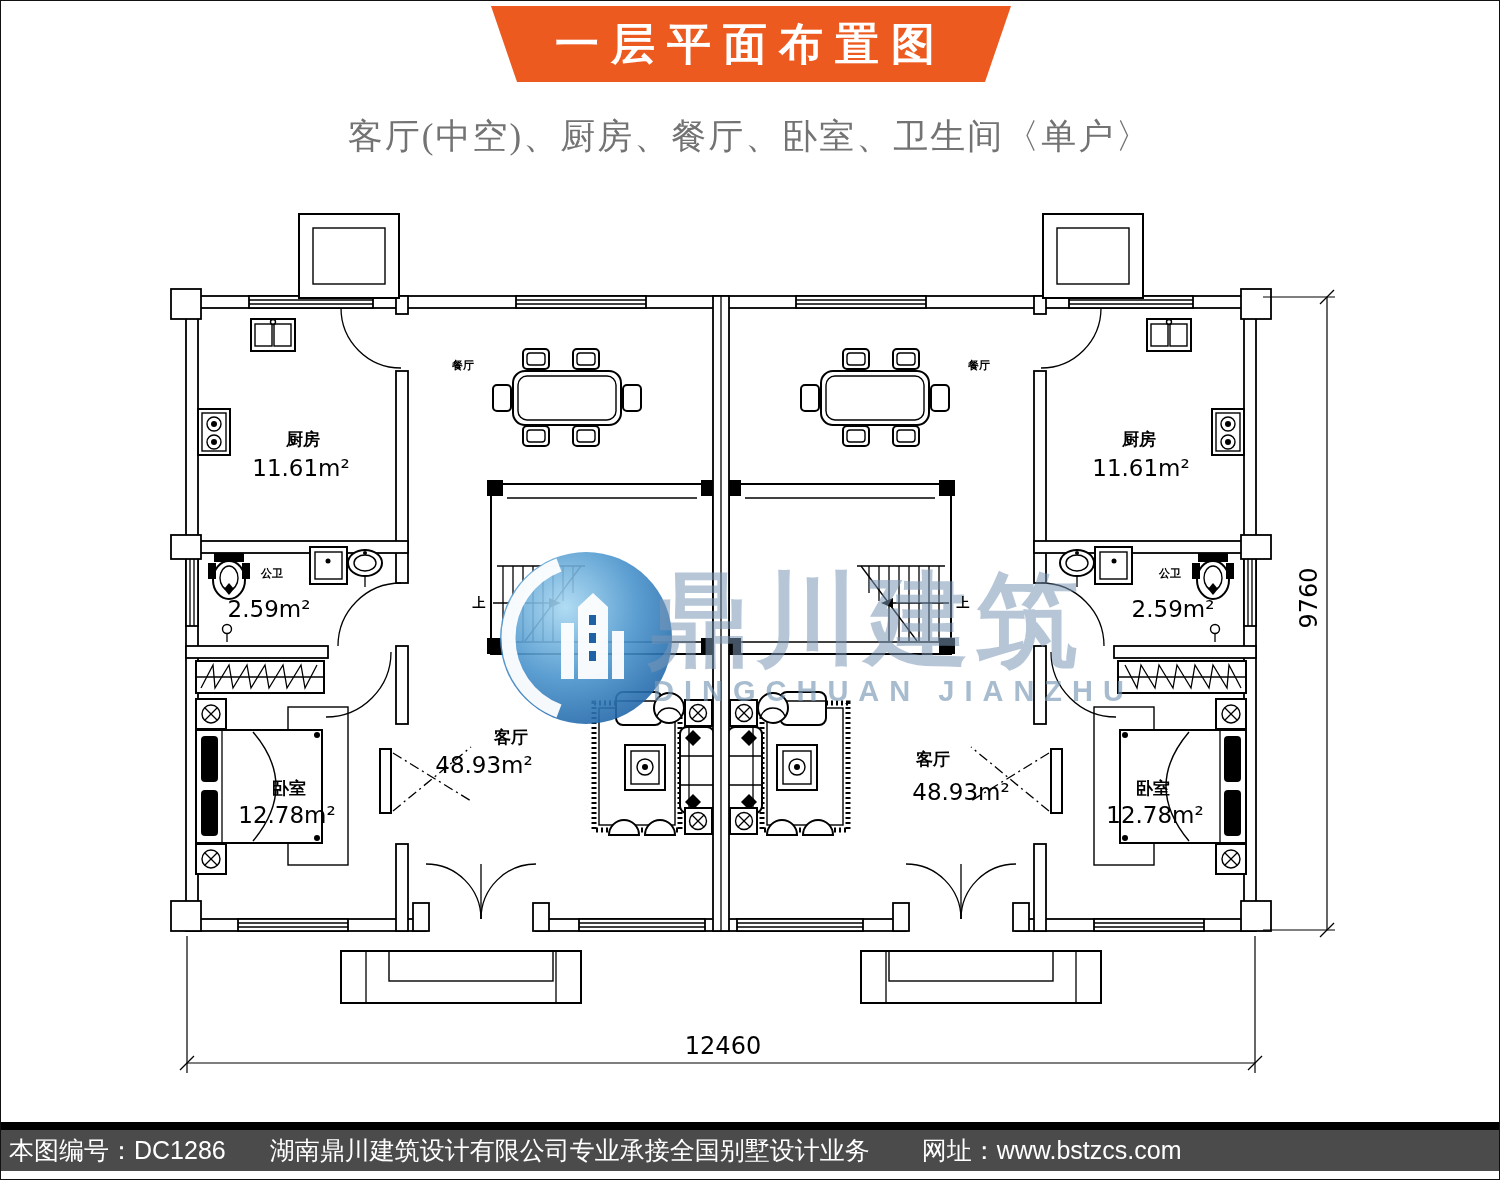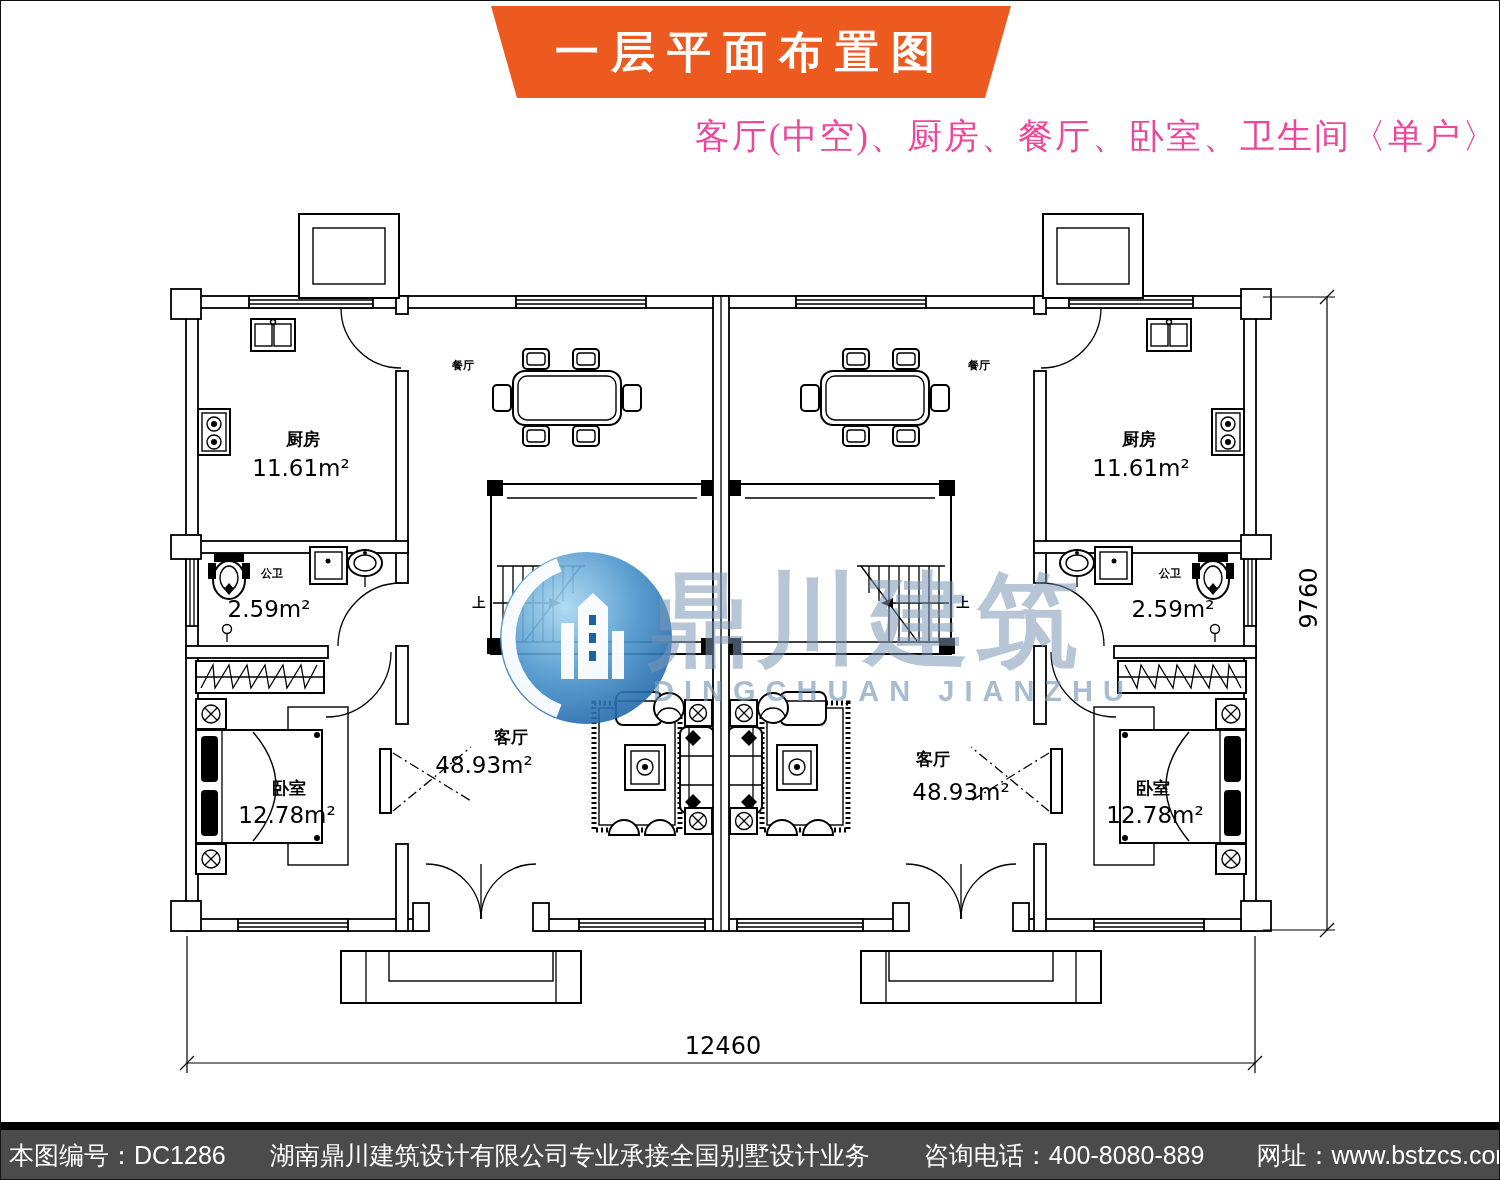--- a/index.html
+++ b/index.html
@@ -3,29 +3,29 @@
 <meta charset="utf-8">
 <style>
   html,body{margin:0;padding:0;background:#888;}
   .page{
     position:relative;width:1500px;height:1180px;background:#fff;
     overflow:hidden;font-family:"Liberation Sans",sans-serif;
     border:1px solid #111;box-sizing:border-box;margin:0 auto;
   }
   
   .banner{
-    position:absolute;left:490px;top:5px;width:520px;height:92px;
+    position:absolute;left:490px;top:5px;width:520px;height:76px;
     background:#ec5a20;
     clip-path:polygon(0 0,100% 0,95% 100%,5% 100%);
     display:flex;align-items:center;justify-content:center;z-index:6;text-align:center;
   }
   .banner-title{color:#fff;font-size:44px;font-weight:bold;letter-spacing:12px;}
   .subtitle{
-    position:absolute;left:0;top:112px;width:100%;text-align:right;
-    font-family:"Liberation Serif",serif;font-size:35px;color:#ec4899;
+    position:absolute;left:0;top:112px;width:100%;text-align:center;
+    font-family:"Liberation Serif",serif;font-size:35px;color:#737373;
     letter-spacing:2px;z-index:6;
   }
   
   svg.plan{position:absolute;left:0;top:0;z-index:1;}
   .w{fill:#fff;stroke:#000;stroke-width:1.8;}
   .box{fill:none;stroke:#000;stroke-width:1.4;}
   .box2{fill:#fff;stroke:#000;stroke-width:2;}
   .sofa{fill:#fff;stroke:#000;stroke-width:2;}
   .ln1{stroke:#000;stroke-width:1.3;fill:none;}
   .blk{fill:#000;stroke:none;}
@@ -48,21 +48,21 @@
   .cn17{font-weight:bold;font-size:17px;}
   .cn15{font-weight:bold;font-size:11px;}
   .cn13{font-weight:bold;font-size:13px;}
   .num23{font-size:23px;font-family:"DejaVu Sans",sans-serif;}
   .num24{font-size:24px;font-family:"DejaVu Sans",sans-serif;}
   .vert{transform:translate(-50%,-50%) rotate(-90deg);}
   
   .footer-rule{position:absolute;left:0;top:1121px;width:100%;height:8px;
     background:#000;z-index:6;}
   .footer{
-    position:absolute;left:0;top:1129px;width:100%;height:51px;background:#4b4b4b;
+    position:absolute;left:0;top:1129px;width:100%;height:41px;background:#4b4b4b;
     display:flex;align-items:center;color:#fff;font-size:25px;z-index:6;
   }
   .footer span{flex:none;}
   .f1{margin-left:8px;} .f2{margin-left:44px;text-align:right;} .f3{margin-left:54px;} .f4{margin-left:52px;}
 </style>
 </head>
 <body>
 
 <div class="page">
 
@@ -352,17 +352,16 @@
   <div class="lbl num23" style="left:960px;top:791px;">48.93m²</div>
   <div class="lbl cn13" style="left:962px;top:602px;">上</div>
 
   <div class="lbl num24" style="left:722px;top:1045px;">12460</div>
   <div class="lbl num24 vert" style="left:1308px;top:597px;">9760</div>
 
   <div class="footer-rule"></div>
   <div class="footer">
     <span class="f1">本图编号：DC1286</span>
     <span class="f2">湖南鼎川建筑设计有限公司专业承接全国别墅设计业务</span>
-    <span class="f3">咨询电话：400-8080-889</span>
     <span class="f4">网址：www.bstzcs.com</span>
   </div>
 
 </div>
 
 </body></html>

